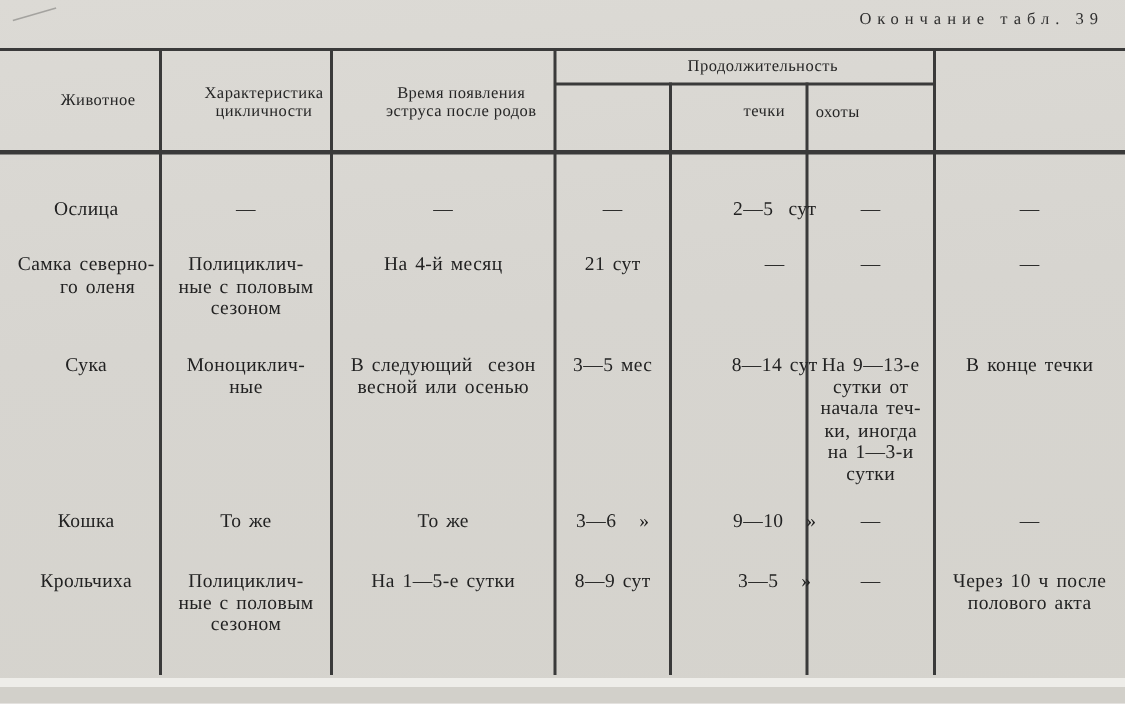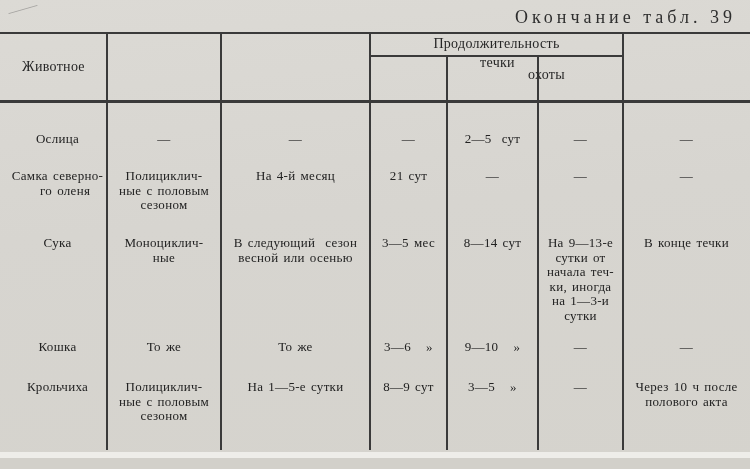--- a/index.html
+++ b/index.html
@@ -4,52 +4,52 @@
 <style>
   html,body{margin:0;padding:0}
   .page{
     position:relative;width:750px;height:469px;overflow:hidden;
     background:linear-gradient(175deg,#dcdad5 0%,#d7d5d0 45%,#d5d3cd 100%);
     font-family:"Liberation Serif","DejaVu Serif",serif;
     color:var(--ink,#242424);
   }
   .caption{
     position:absolute;top:7px;right:14px;
-    font-size:18px;letter-spacing:4px;color:#2e2e2e;white-space:pre;text-align:right;
+    font-size:11px;letter-spacing:4px;color:#2e2e2e;white-space:pre;text-align:right;
   }
   .hline,.vline{position:absolute;background:var(--line,#3a3a3a)}
   .scratch{
     position:absolute;left:8px;top:9px;width:30px;height:1px;
     background:rgba(60,60,60,.35);transform:rotate(-16deg);
   }
   .hcell{
-    position:absolute;text-align:center;font-size:14px;line-height:12px;
-    white-space:pre-wrap;letter-spacing:.3px;color:#262626;
+    position:absolute;text-align:center;font-size:11px;line-height:12px;
+    white-space:pre-wrap;letter-spacing:.3px;color:#262626;margin-left:12px;
   }
   .row{position:absolute;left:0;width:750px;height:0}
   .cell{
     position:absolute;top:0;text-align:center;font-size:13px;line-height:14.5px;
     white-space:pre-wrap;letter-spacing:.3px;word-spacing:1.5px;color:#222;
     box-sizing:border-box;
   }
   
   .c1{left:0;width:107px;text-align:center;padding-left:8px}
   .c2{left:107px;width:114px}
   .c3{left:221px;width:149px}
   .c4{left:370px;width:77px}
-  .c5{left:447px;width:91px}
+  .c5{left:471px;width:91px}
   .c6{left:538px;width:85px}
   .c7{left:623px;width:127px}
   
   .h-animal{left:0;width:107px;top:61px}
   .h-cyc{left:107px;width:114px;top:56px}
   .h-estrus{left:221px;width:149px;top:56px}
   .h-dur{left:370px;width:253px;top:38px}
   .h-sc{left:370px;width:77px;top:63px}
-  .h-heat{left:447px;width:101px;top:57px}
+  .h-heat{left:447px;width:101px;top:68px}
   .h-okh{left:506px;width:81px;top:69px}
   .h-ovu{left:623px;width:127px;top:62px}
   
   .r1{top:132px}.r2{top:169px}.r3{top:236px}.r4{top:340px}.r5{top:380px}
   
   .edge-light{position:absolute;left:0;top:452px;width:750px;height:6px;background:#eeede9}
   .edge-gray{position:absolute;left:0;top:458px;width:750px;height:11px;background:#d2d0ca}
 </style>
 </head>
 <body>
@@ -64,20 +64,24 @@
   <div class="hline" style="left:0;top:100px;width:750px;height:2.5px"></div>
 
   <div class="vline" style="left:106px;top:32px;width:1.5px;height:418px"></div>
   <div class="vline" style="left:220px;top:32px;width:1.5px;height:418px"></div>
   <div class="vline" style="left:369px;top:32px;width:1.5px;height:418px"></div>
   <div class="vline" style="left:446px;top:55px;width:1.5px;height:395px"></div>
   <div class="vline" style="left:537px;top:55px;width:1.5px;height:395px"></div>
   <div class="vline" style="left:622px;top:32px;width:1.5px;height:418px"></div>
 
   <div class="hcell h-animal">Животное</div>
+  <div class="hcell h-cyc">Характеристика
+цикличности</div>
+  <div class="hcell h-estrus">Время появления
+эструса после родов</div>
   <div class="hcell h-dur">Продолжительность</div>
   <div class="hcell h-heat">течки</div>
   <div class="hcell h-okh">охоты</div>
 
   <div class="row r1">
     <div class="cell c1">Ослица</div>
     <div class="cell c2">—</div>
     <div class="cell c3">—</div>
     <div class="cell c4">—</div>
     <div class="cell c5">2—5  сут</div>

